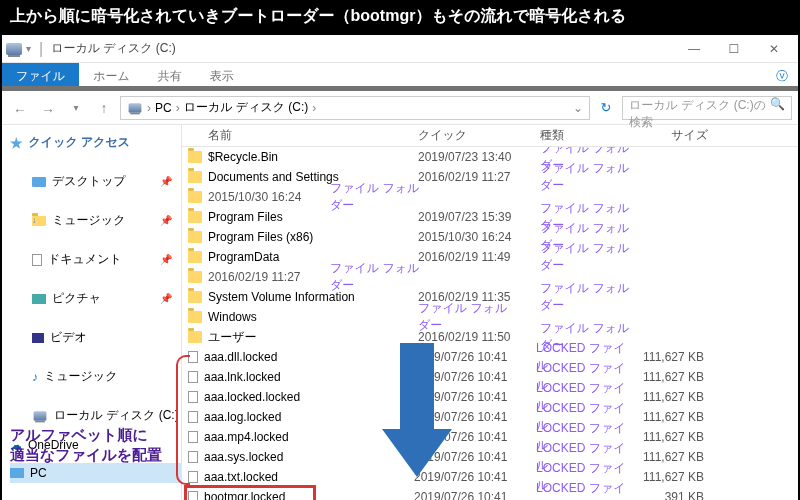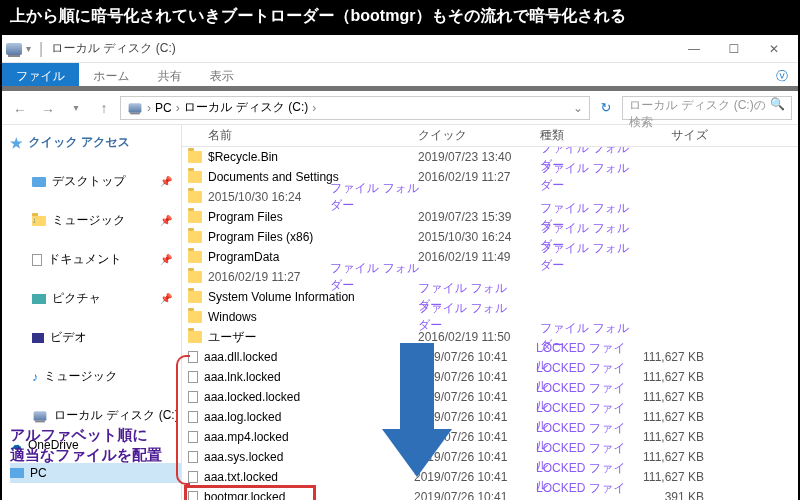--- a/index.html
+++ b/index.html
@@ -228,20 +228,21 @@
           </div>
           <div class="row">
             <span class="row-icon folder"></span>
             <span class="row-date">2016/02/19 11:27</span>
             <span class="row-type">ファイル フォルダー</span>
             <span class="row-size"></span>
           </div>
           <div class="row">
             <span class="row-icon folder"></span>
             <span class="row-name">System Volume Information</span>
+            <span class="row-date">2016/02/19 11:35</span>
             <span class="row-type">ファイル フォルダー</span>
             <span class="row-size"></span>
           </div>
           <div class="row">
             <span class="row-icon folder"></span>
             <span class="row-name">Windows</span>
             <span class="row-type">ファイル フォルダー</span>
             <span class="row-size"></span>
           </div>
           <div class="row">

